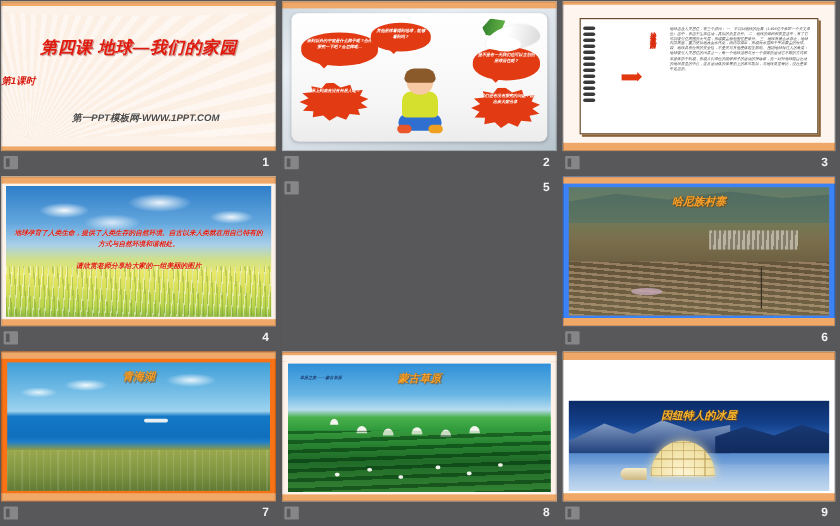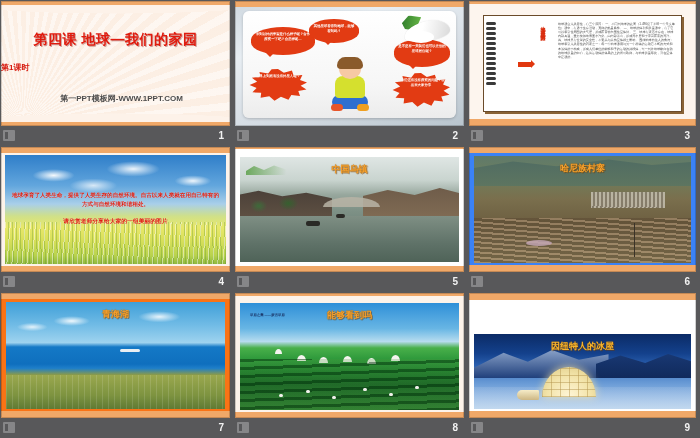--- a/index.html
+++ b/index.html
@@ -10,21 +10,21 @@
   }
   .grid{
     width:700px;height:438px;
     display:grid;
     grid-template-columns:234px 234px 232px;
     grid-template-rows:146px 146px 146px;
     background:#58585a;
   }
   .cell{position:relative;overflow:hidden;background:#58585a;
         box-sizing:border-box;padding:1px 4px 0 1px;}
-  .slide{position:relative;width:100%;height:125px;overflow:hidden;background:#fff;}
+  .slide{position:relative;width:100%;height:125px;overflow:hidden;background:#fff;font-style:italic;}
   .footer{position:relative;height:20px;background:#58585a;}
   .footer .wm{position:absolute;left:2px;top:4px;width:12px;height:11px;
       background:#8c8c8e;border-radius:1px;opacity:.9;}
   .footer .wm:after{content:"";position:absolute;left:2px;top:2px;width:3px;height:7px;background:#58585a;}
   .footer .num{position:absolute;right:6px;top:3px;color:#f2f2f2;
       font-size:10px;font-weight:bold;line-height:14px;}
   .shade{position:absolute;inset:0;pointer-events:none;
       box-shadow:inset 0 0 0 1px rgba(0,0,0,.18);}
 
   
@@ -362,37 +362,20 @@
       <div class="botb"></div>
       <div class="shade"></div>
     </div>
     <div class="footer">
       <div class="wm"></div>
       <div class="num">4</div>
     </div>
   </div>
 
   <div class="cell">
-    <div class="slide s5">
-      <div class="topb"></div>
-      <div class="topc"></div>
-      <div class="pic">
-        <div class="house-l"></div>
-        <div class="house-r"></div>
-        <div class="trees"></div>
-        <div class="bridge"></div>
-        <div class="water"></div>
-        <div class="boat"></div>
-        <div class="boat2"></div>
-        <div class="leafdeco"></div>
-        <div class="ptitle">中国乌镇</div>
-      </div>
-      <div class="botb"></div>
-      <div class="shade"></div>
-    </div>
     <div class="footer">
       <div class="wm"></div>
       <div class="num">5</div>
     </div>
   </div>
 
   <div class="cell">
     <div class="slide s6">
       <div class="topb"></div>
       <div class="pic">
@@ -443,21 +426,21 @@
         <div class="yurt" style="left:16%;top:46px;width:7px;height:5px"></div>
         <div class="stripes"></div>
         <div class="sheep" style="left:18%;bottom:12%"></div>
         <div class="sheep" style="left:30%;bottom:16%"></div>
         <div class="sheep" style="left:42%;bottom:10%"></div>
         <div class="sheep" style="left:56%;bottom:18%"></div>
         <div class="sheep" style="left:68%;bottom:13%"></div>
         <div class="sheep" style="left:80%;bottom:20%"></div>
         <div class="corner">草原之美
 ——蒙古草原</div>
-        <div class="ptitle">能够看到吗</div>
+        <div class="ptitle">蒙古草原</div>
       </div>
       <div class="botb"></div>
       <div class="shade"></div>
     </div>
     <div class="footer">
       <div class="wm"></div>
       <div class="num">8</div>
     </div>
   </div>
 

